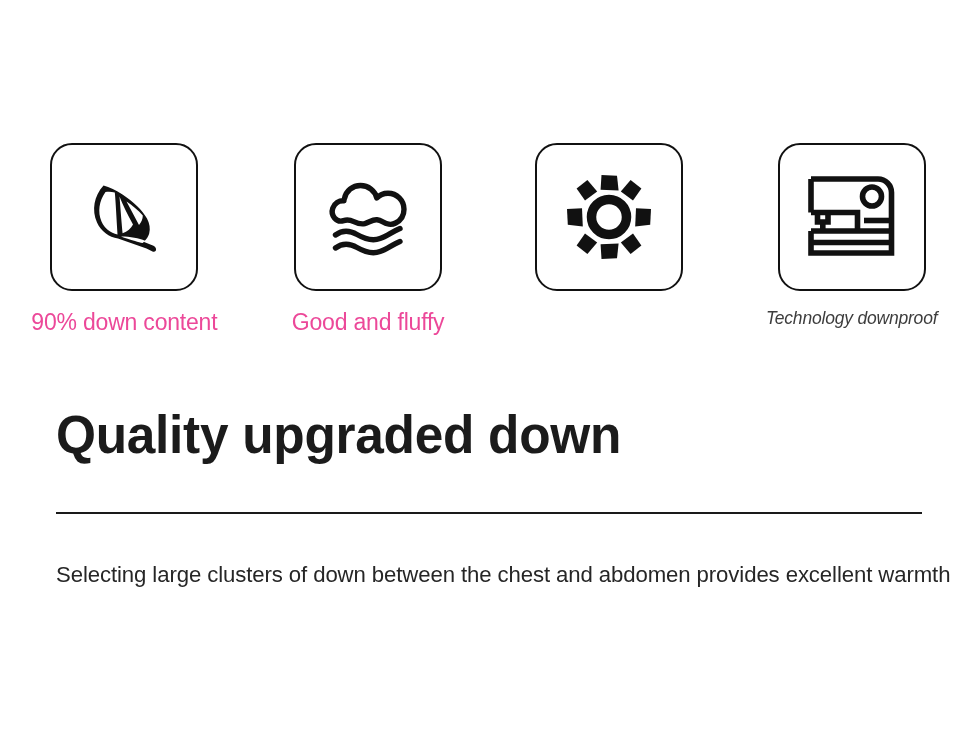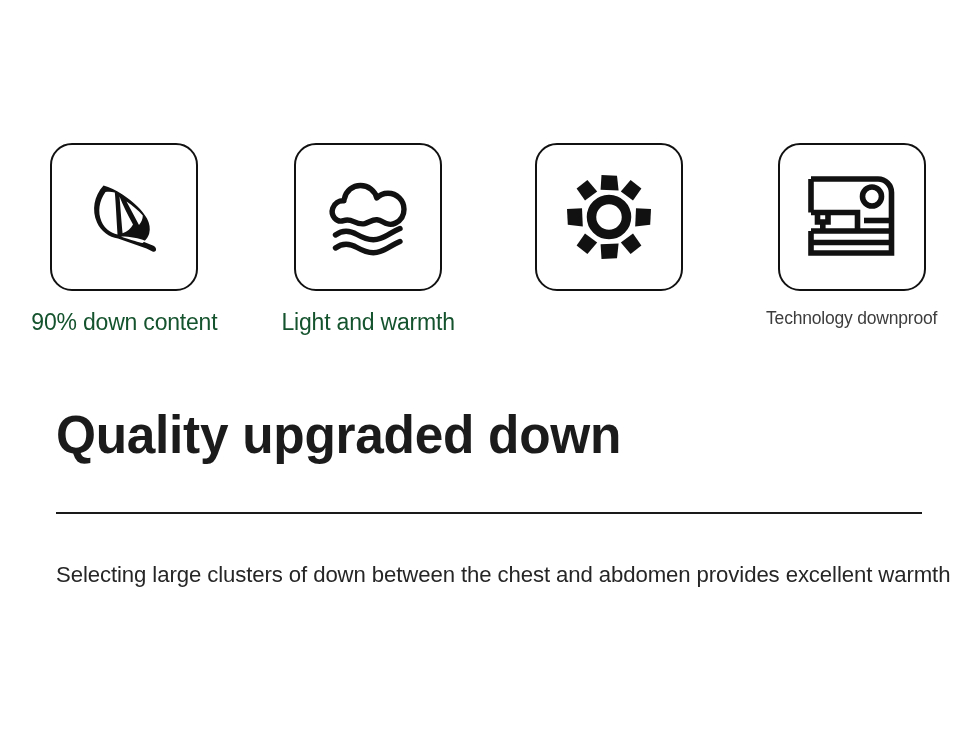--- a/index.html
+++ b/index.html
@@ -56,32 +56,32 @@
     text-align: center;
     color: #3a3a3a;
     font-family: "Liberation Sans Narrow", "Liberation Sans", sans-serif;
     font-weight: 400;
     letter-spacing: -0.2px;
     line-height: 1.35;
     white-space: pre-line;
   }
   .feature-label.lg {
     font-size: 23px;
-    color: #14532d;
+    color: #ec4899;
   }
   .feature-label.sm {
     font-size: 17.5px;
     color: #3d3d3d;
   }
 
   
   .feature.f1 { transform: translateX(2px); }
   .feature.f2 { transform: translateX(1px); }
   .feature.f3 { transform: translateX(-3px); }
-  .feature.f4 { transform: translateX(-5px); }
+  .feature.f4 { transform: translateX(-5px); font-style: italic; }
 
   
   .headline {
     position: absolute;
     left: 56px;
     top: 408px;
     font-family: "Liberation Sans Narrow", "Liberation Sans", sans-serif;
     font-weight: 700;
     font-size: 53px;
     line-height: 1;
@@ -137,21 +137,21 @@
     <div class="feature f2">
       <div class="icon-box">
         <span>
           <svg width="104" height="104" viewBox="0 0 104 104" fill="none" stroke="#111111" stroke-width="5.4" stroke-linecap="round" stroke-linejoin="round">
             <path d="M28.5 33.5 C30 26 36.5 20.5 44.5 20.5 C52.5 20.5 59 25.8 60.8 33 C63.5 30 67.5 28.2 72 28.2 C80.8 28.2 88 35.4 88 44.2 C88 50.2 84.6 55.4 79.6 58 C77 59.4 74 59.7 71.2 58.8 C67.8 57.7 64.8 55.2 61 54.8 C56.5 54.3 53 57.6 48.8 58.6 C45 59.5 41.2 58.2 37.8 56.6 C34.6 55.1 31 54.4 27.6 55.6 C24 56.8 20.8 55.8 18.5 53 C16.3 50.3 15.6 46.6 16.8 43.2 C18.4 38.5 23 35.4 28 35.8"></path>
             <path d="M19.5 70 C27 64.5 34 65.5 41 69.5 C48.5 73.8 56 76.5 64 73.5 C71 70.9 76.5 66.5 84 63.5"></path>
             <path d="M19.5 83 C27 77.5 34 78.5 41 82.5 C48.5 86.8 56 89.5 64 86.5 C71 83.9 76.5 79.5 84 76.5"></path>
           </svg>
         </span>
       </div>
-      <div class="feature-label lg">Light and warmth</div>
+      <div class="feature-label lg">Good and fluffy</div>
     </div>
 
     <div class="feature f3">
       <div class="icon-box">
         <span>
           <svg width="100" height="100" viewBox="0 0 100 100" fill="none">
             <circle cx="50" cy="50" r="17.5" stroke="#111111" stroke-width="9.5" fill="none"></circle>
             <g fill="#111111">
               <path d="M42.5 8 L58 8.8 L59.6 23.5 L41.6 22.8 Z"></path>
               <path d="M42.5 92 L58 91.2 L59.6 76.5 L41.6 77.2 Z"></path>

